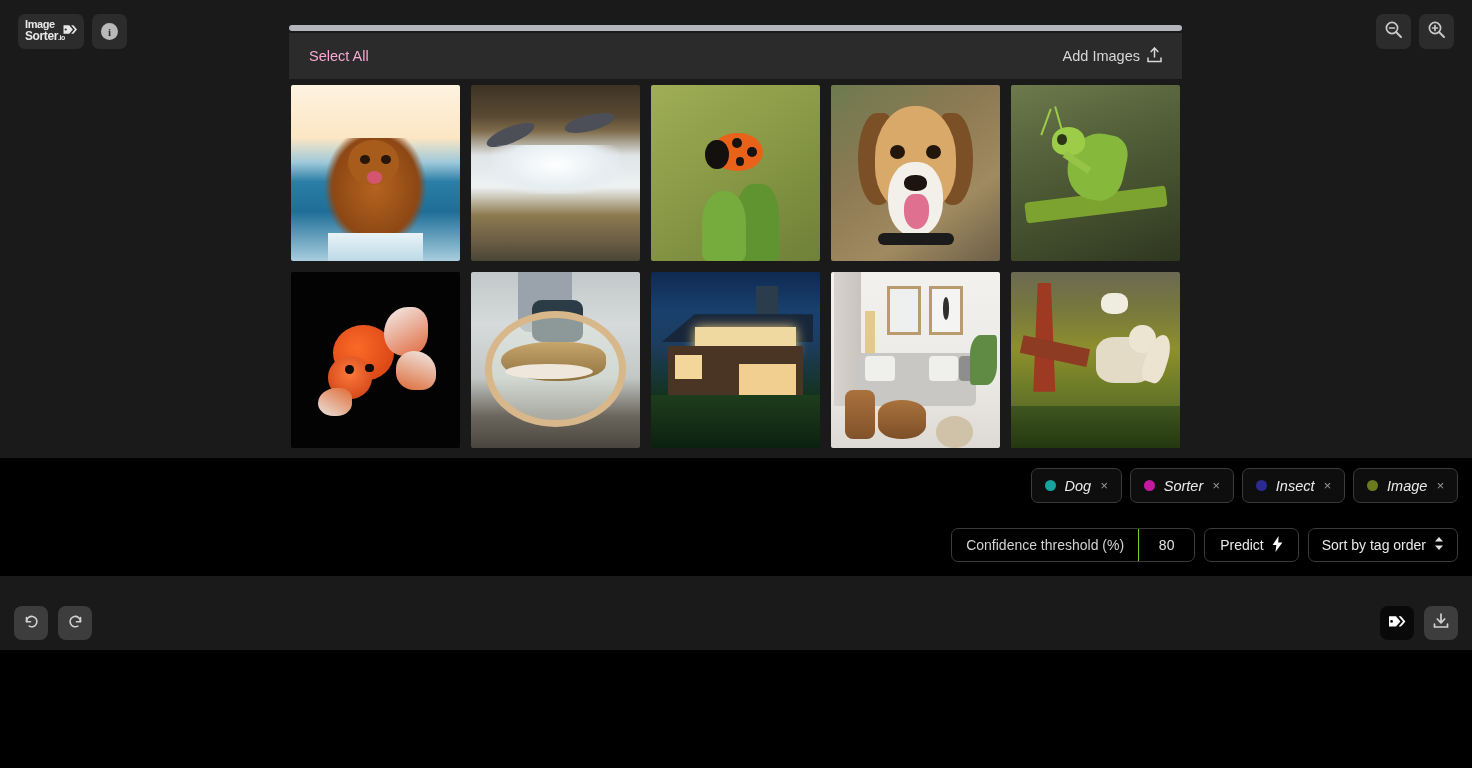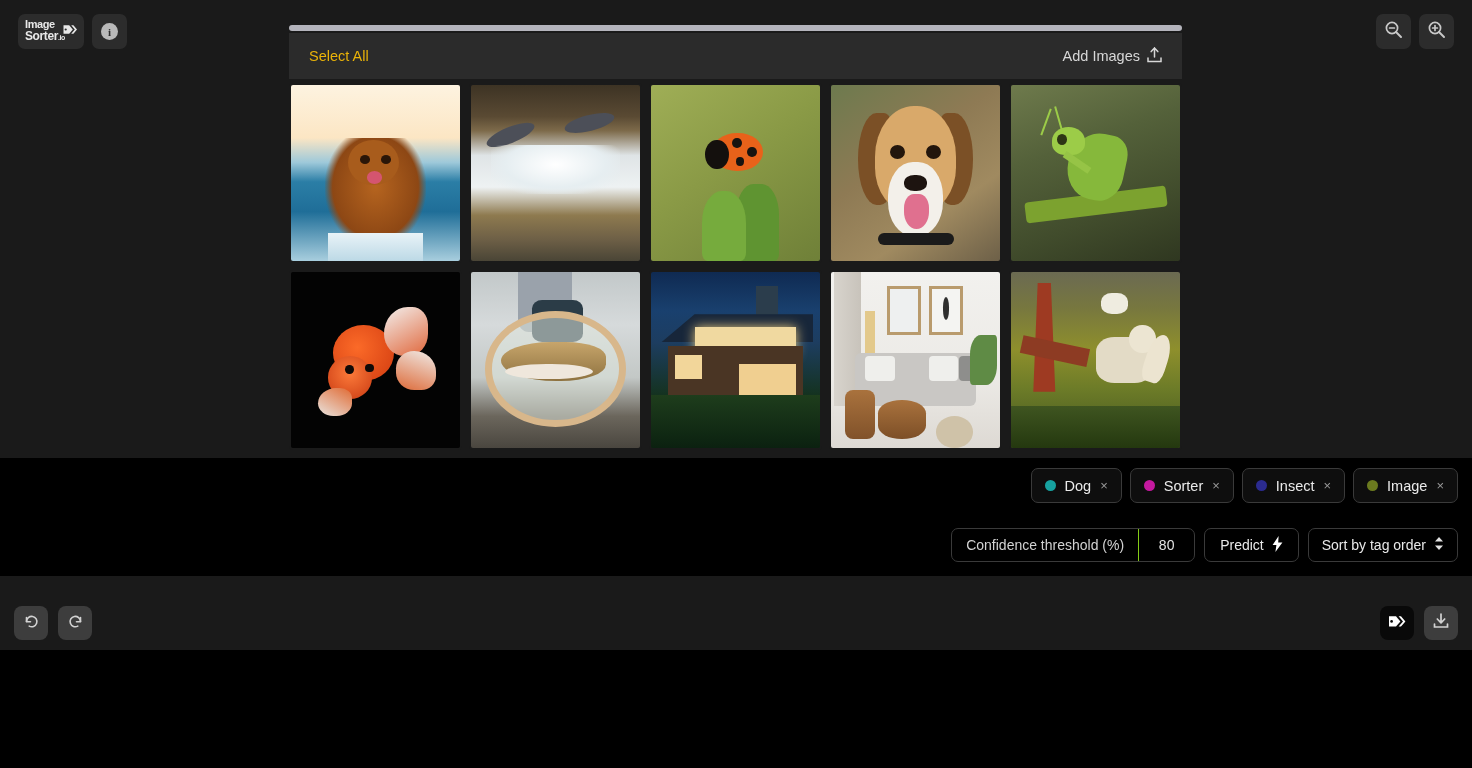--- a/index.html
+++ b/index.html
@@ -80,21 +80,21 @@
     margin-bottom: 2px;
   }
   .panel-toolbar {
     height: 46px;
     background: #2b2b2b;
     display: flex; align-items: center;
     justify-content: space-between;
     padding: 0 20px;
   }
   .select-all {
-    color: #eab308; font-size: 14.5px; cursor: pointer;
+    color: #f9a8d4; font-size: 14.5px; cursor: pointer;
   }
   .add-images {
     color: #d7d7d7; font-size: 14.5px; cursor: pointer;
     display: flex; align-items: center; gap: 7px;
   }
   .grid {
     margin-top: 4px;
     display: grid;
     grid-template-columns: repeat(5, 1fr);
     gap: 7px;
@@ -139,20 +139,21 @@
   }
   .tag-chip {
     height: 35px;
     background: #0e0e0e;
     border: 1px solid #3a3a3a;
     border-radius: 7px;
     display: flex; align-items: center;
     gap: 9px;
     padding: 0 13px;
     cursor: pointer;
+    font-style: italic;
   }
   .tag-dot { width: 11px; height: 11px; border-radius: 50%; flex: none; }
   .tag-label { color: #eaeaea; font-size: 14.5px; }
   .tag-x { color: #9a9a9a; font-size: 13px; cursor: pointer; }
   .ctrl-row {
     position: absolute; right: 14px; bottom: 14px;
     display: flex; gap: 9px; align-items: center;
   }
   .group {
     height: 34px;

